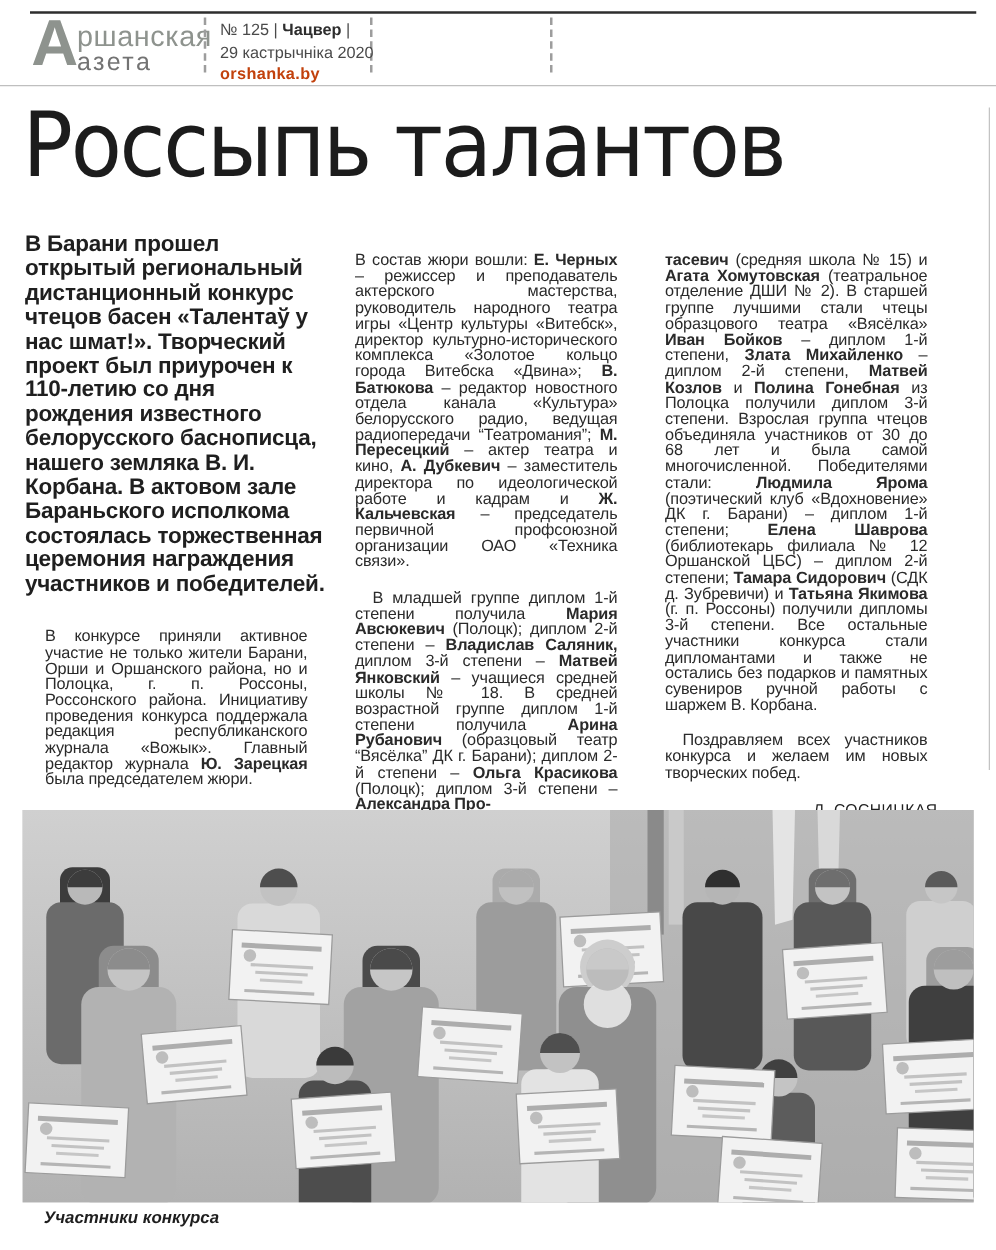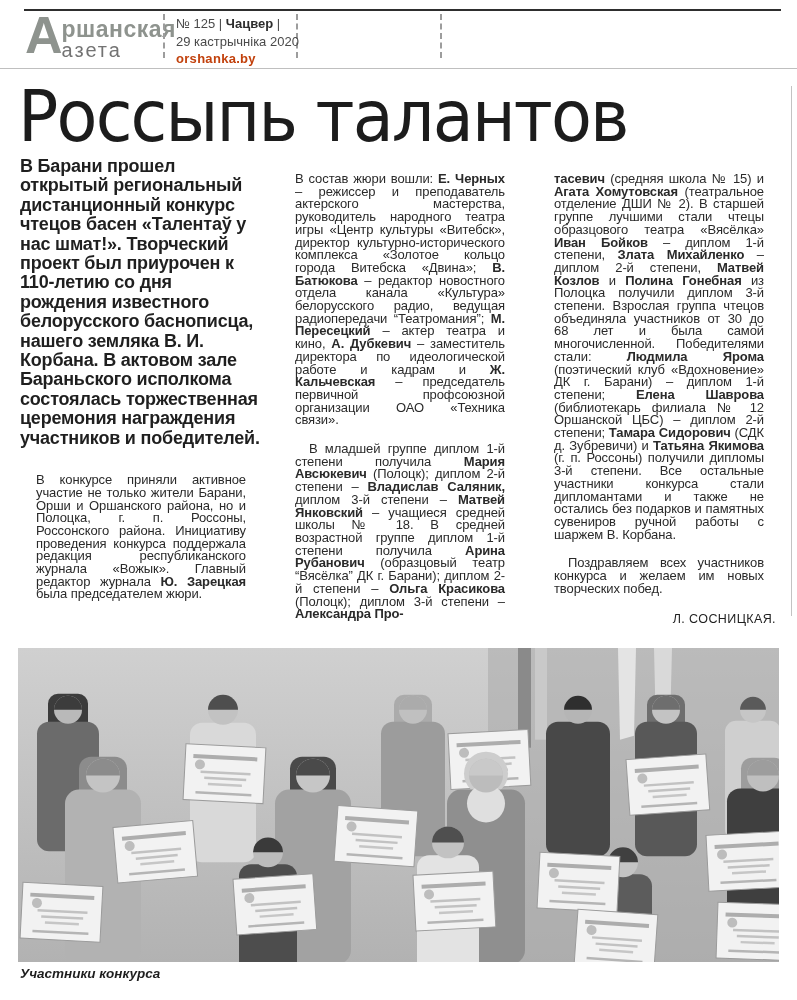--- a/index.html
+++ b/index.html
@@ -8,55 +8,55 @@
     font-family:"Liberation Sans",sans-serif;color:#222;
     -webkit-font-smoothing:antialiased;
   }
   .abs{position:absolute;}
 
   
   .top-rule{left:24px;right:16px;top:9px;height:2px;background:#2e2e2e;}
   .logo{left:25px;top:14px;display:flex;align-items:flex-start;color:#8e938e;}
   .logo-a{font-size:52px;font-weight:bold;line-height:0.82;letter-spacing:-2px;}
   .logo-lines{display:flex;flex-direction:column;margin-left:1px;margin-top:4px;}
-  .logo-top{font-size:23px;font-weight:bold;letter-spacing:0.5px;line-height:22px;}
+  .logo-top{font-size:23px;font-weight:normal;letter-spacing:0.5px;line-height:22px;}
   .logo-bottom{font-size:20px;font-weight:normal;letter-spacing:2px;line-height:20px;color:#737373;}
   .dash-v{top:14px;height:44px;width:0;border-left:2px dashed #9d9d9d;}
   .issue{left:176px;top:15px;font-size:13px;line-height:17.5px;color:#4a4a4a;}
   .issue b{color:#2d2d2d;}
   .issue .site{font-weight:bold;color:#c2410c;letter-spacing:0.3px;}
   .head-bottom-rule{left:0px;right:0px;top:68px;height:1px;background:#bfbfbf;}
 
   
   .headline{
     left:18px;top:80px;font-family:"DejaVu Sans",sans-serif;
     font-size:72px;line-height:1.0;color:#1c1c1c;white-space:nowrap;
     transform:scaleX(0.93);transform-origin:left top;letter-spacing:-2px;
   }
 
   
-  .columns{left:20px;top:157px;width:760px;height:478px;display:flex;gap:17px;overflow:hidden;}
+  .columns{left:20px;top:186px;width:760px;height:478px;display:flex;gap:6px;overflow:hidden;}
   .col{width:242px;flex:0 0 242px;}
   .lead{
     font-size:18px;line-height:19.4px;font-weight:bold;color:#1f1f1f;
     letter-spacing:-0.2px;text-align:left;margin:0;
   }
   .bodytext{font-size:13px;line-height:12.7px;text-align:justify;color:#2a2a2a;margin:16px;letter-spacing:-0.1px;}
   .bodytext + .bodytext{margin-top:0;}
   .indent{text-indent:14px;}
   .gap-top{margin-top:26px;}
   .byline{font-size:12.5px;font-weight:normal;text-align:right;margin-top:8px;padding-right:4px;letter-spacing:0.4px;color:#1f1f1f;}
 
   
   .right-rule{left:791px;top:86px;width:1px;height:530px;background:#c3c3c3;}
 
   
   .photo{left:18px;top:648px;width:761px;height:314px;overflow:hidden;background:#c4c4c4;}
   .photo svg{display:block;width:100%;height:100%;}
-  .caption{left:20px;top:966px;font-size:13.5px;font-weight:bold;font-style:italic;color:#1e1e1e;}
+  .caption{left:35px;top:966px;font-size:13.5px;font-weight:bold;font-style:italic;color:#1e1e1e;}
 </style>
 </head>
 <body>
 
 <div>
 
   <div class="abs top-rule"></div>
 
   <div class="abs logo">
     <span class="logo-a">А</span>

